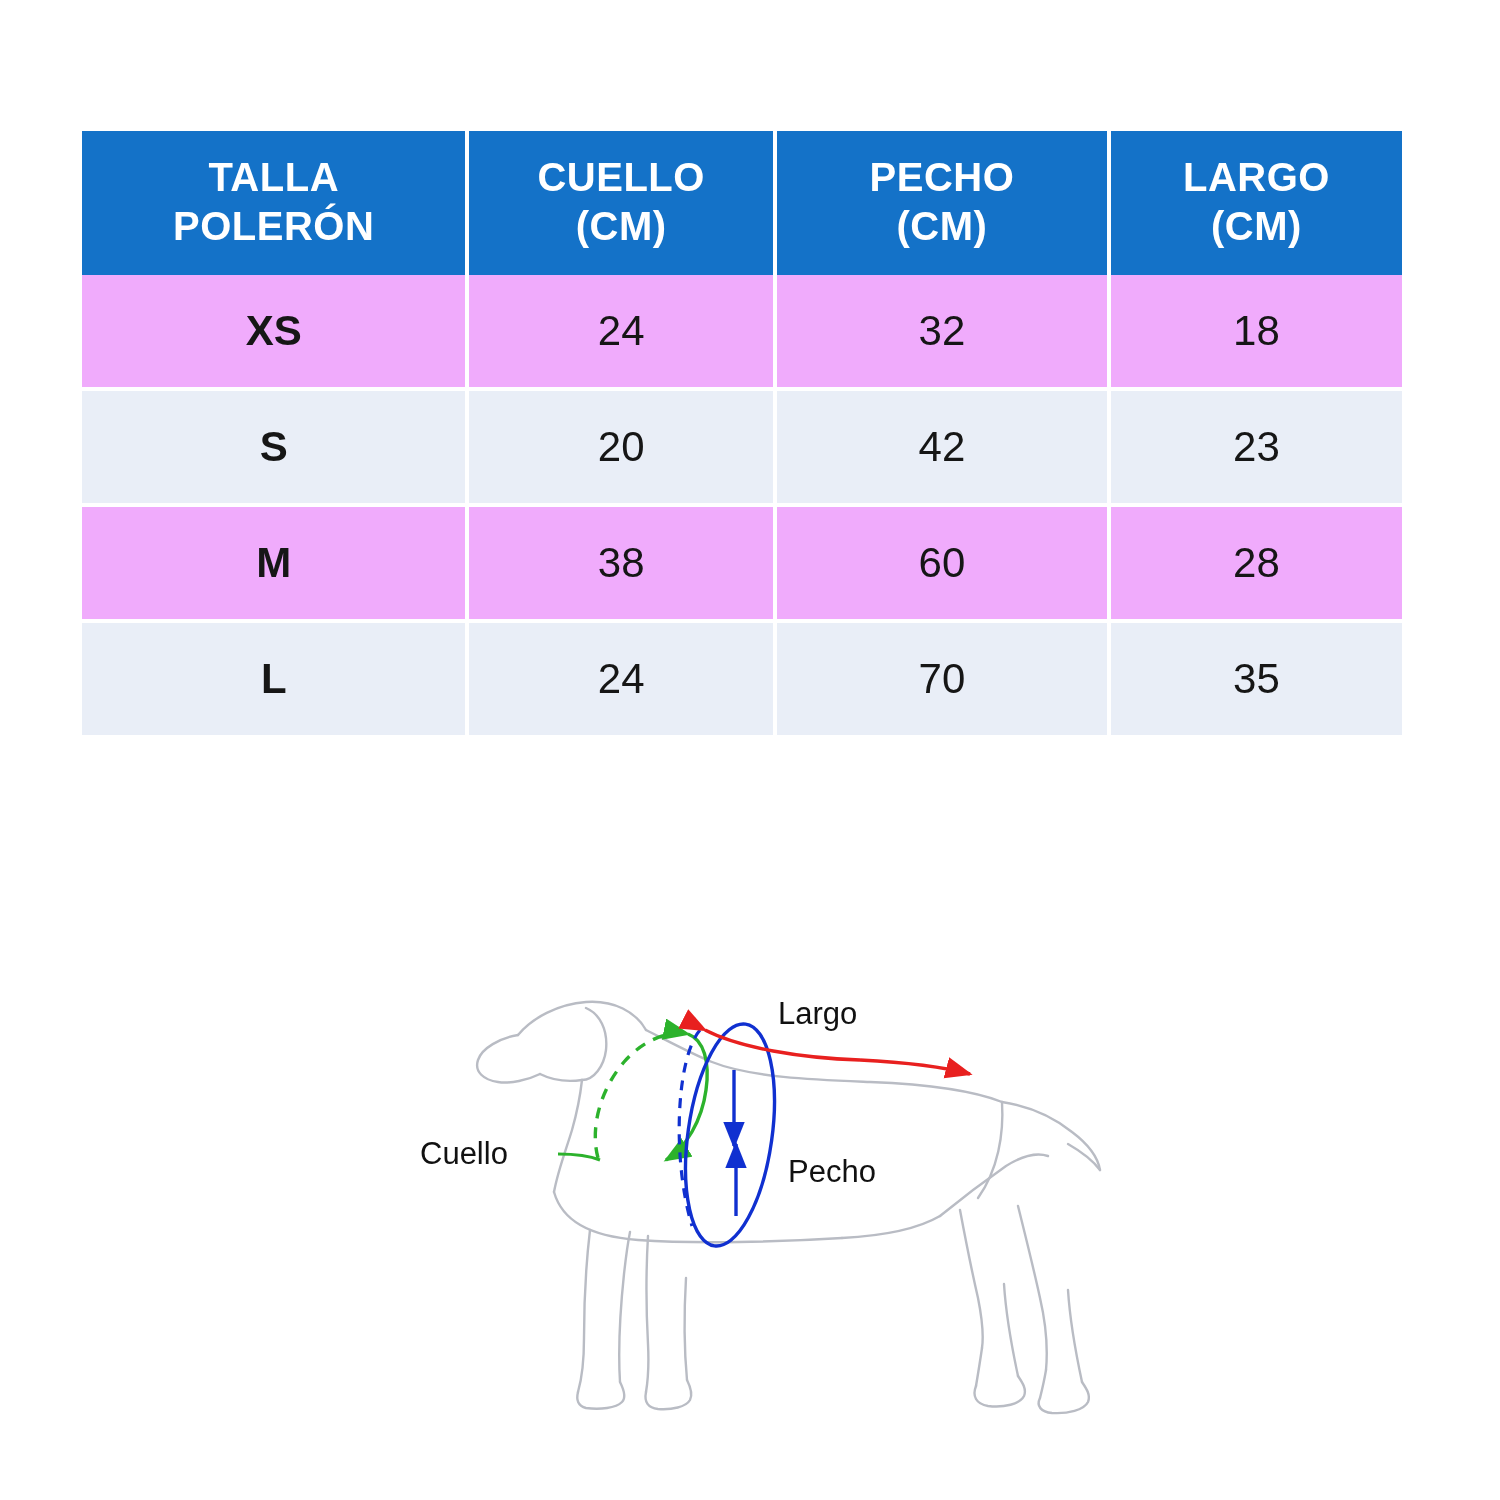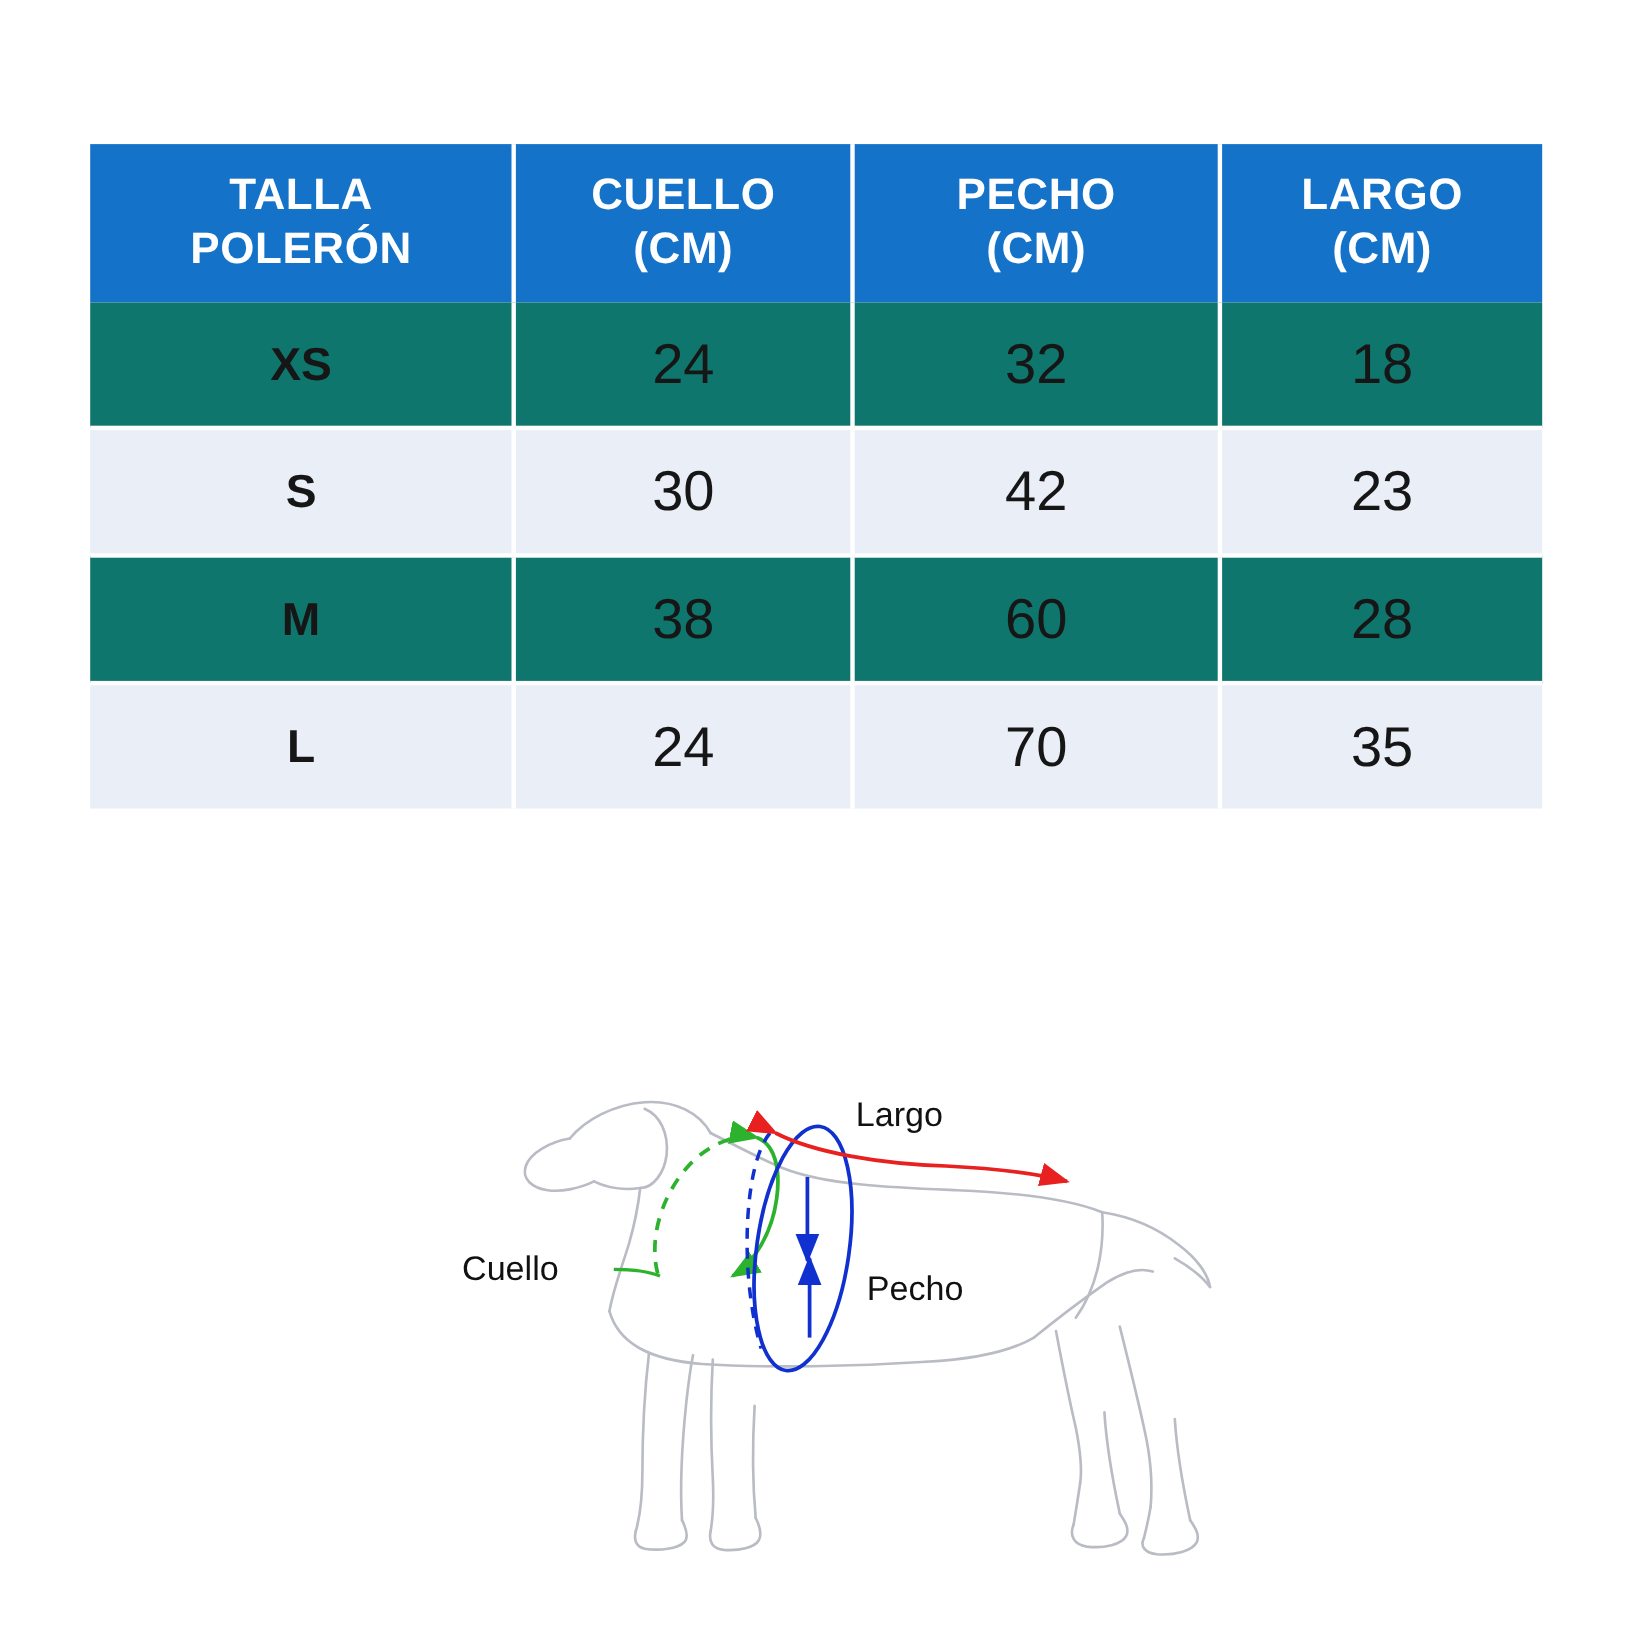--- a/index.html
+++ b/index.html
@@ -49,36 +49,36 @@
     text-align: center;
     vertical-align: middle;
     border-right: 4px solid #ffffff;
     letter-spacing: 0.5px;
   }
   table.size-table thead th:last-child { border-right: none; }
 
   table.size-table tbody td {
     text-align: center;
     vertical-align: middle;
-    font-size: 51px;
+    font-size: 42px;
     color: #161616;
     height: 110px;
     border-right: 4px solid #ffffff;
     border-bottom: 4px solid #ffffff;
   }
   table.size-table tbody td:last-child { border-right: none; }
   table.size-table tbody tr:last-child td { border-bottom: none; }
 
   table.size-table tbody td.size-label {
     font-weight: bold;
     font-size: 42px;
   }
 
   
-  tbody tr.row-a td { background: #0f766e; }
+  tbody tr.row-a td { background: #f0abfc; }
   tbody tr.row-b td { background: #e9eef7; }
 
   
   .diagram {
     position: absolute;
     left: 400px;
     top: 930px;
     width: 760px;
     height: 520px;
   }
@@ -125,21 +125,21 @@
       </thead>
       <tbody>
         <tr class="row-a">
           <td class="size-label">XS</td>
           <td>24</td>
           <td>32</td>
           <td>18</td>
         </tr>
         <tr class="row-b">
           <td class="size-label">S</td>
-          <td>30</td>
+          <td>20</td>
           <td>42</td>
           <td>23</td>
         </tr>
         <tr class="row-a">
           <td class="size-label">M</td>
           <td>38</td>
           <td>60</td>
           <td>28</td>
         </tr>
         <tr class="row-b">

